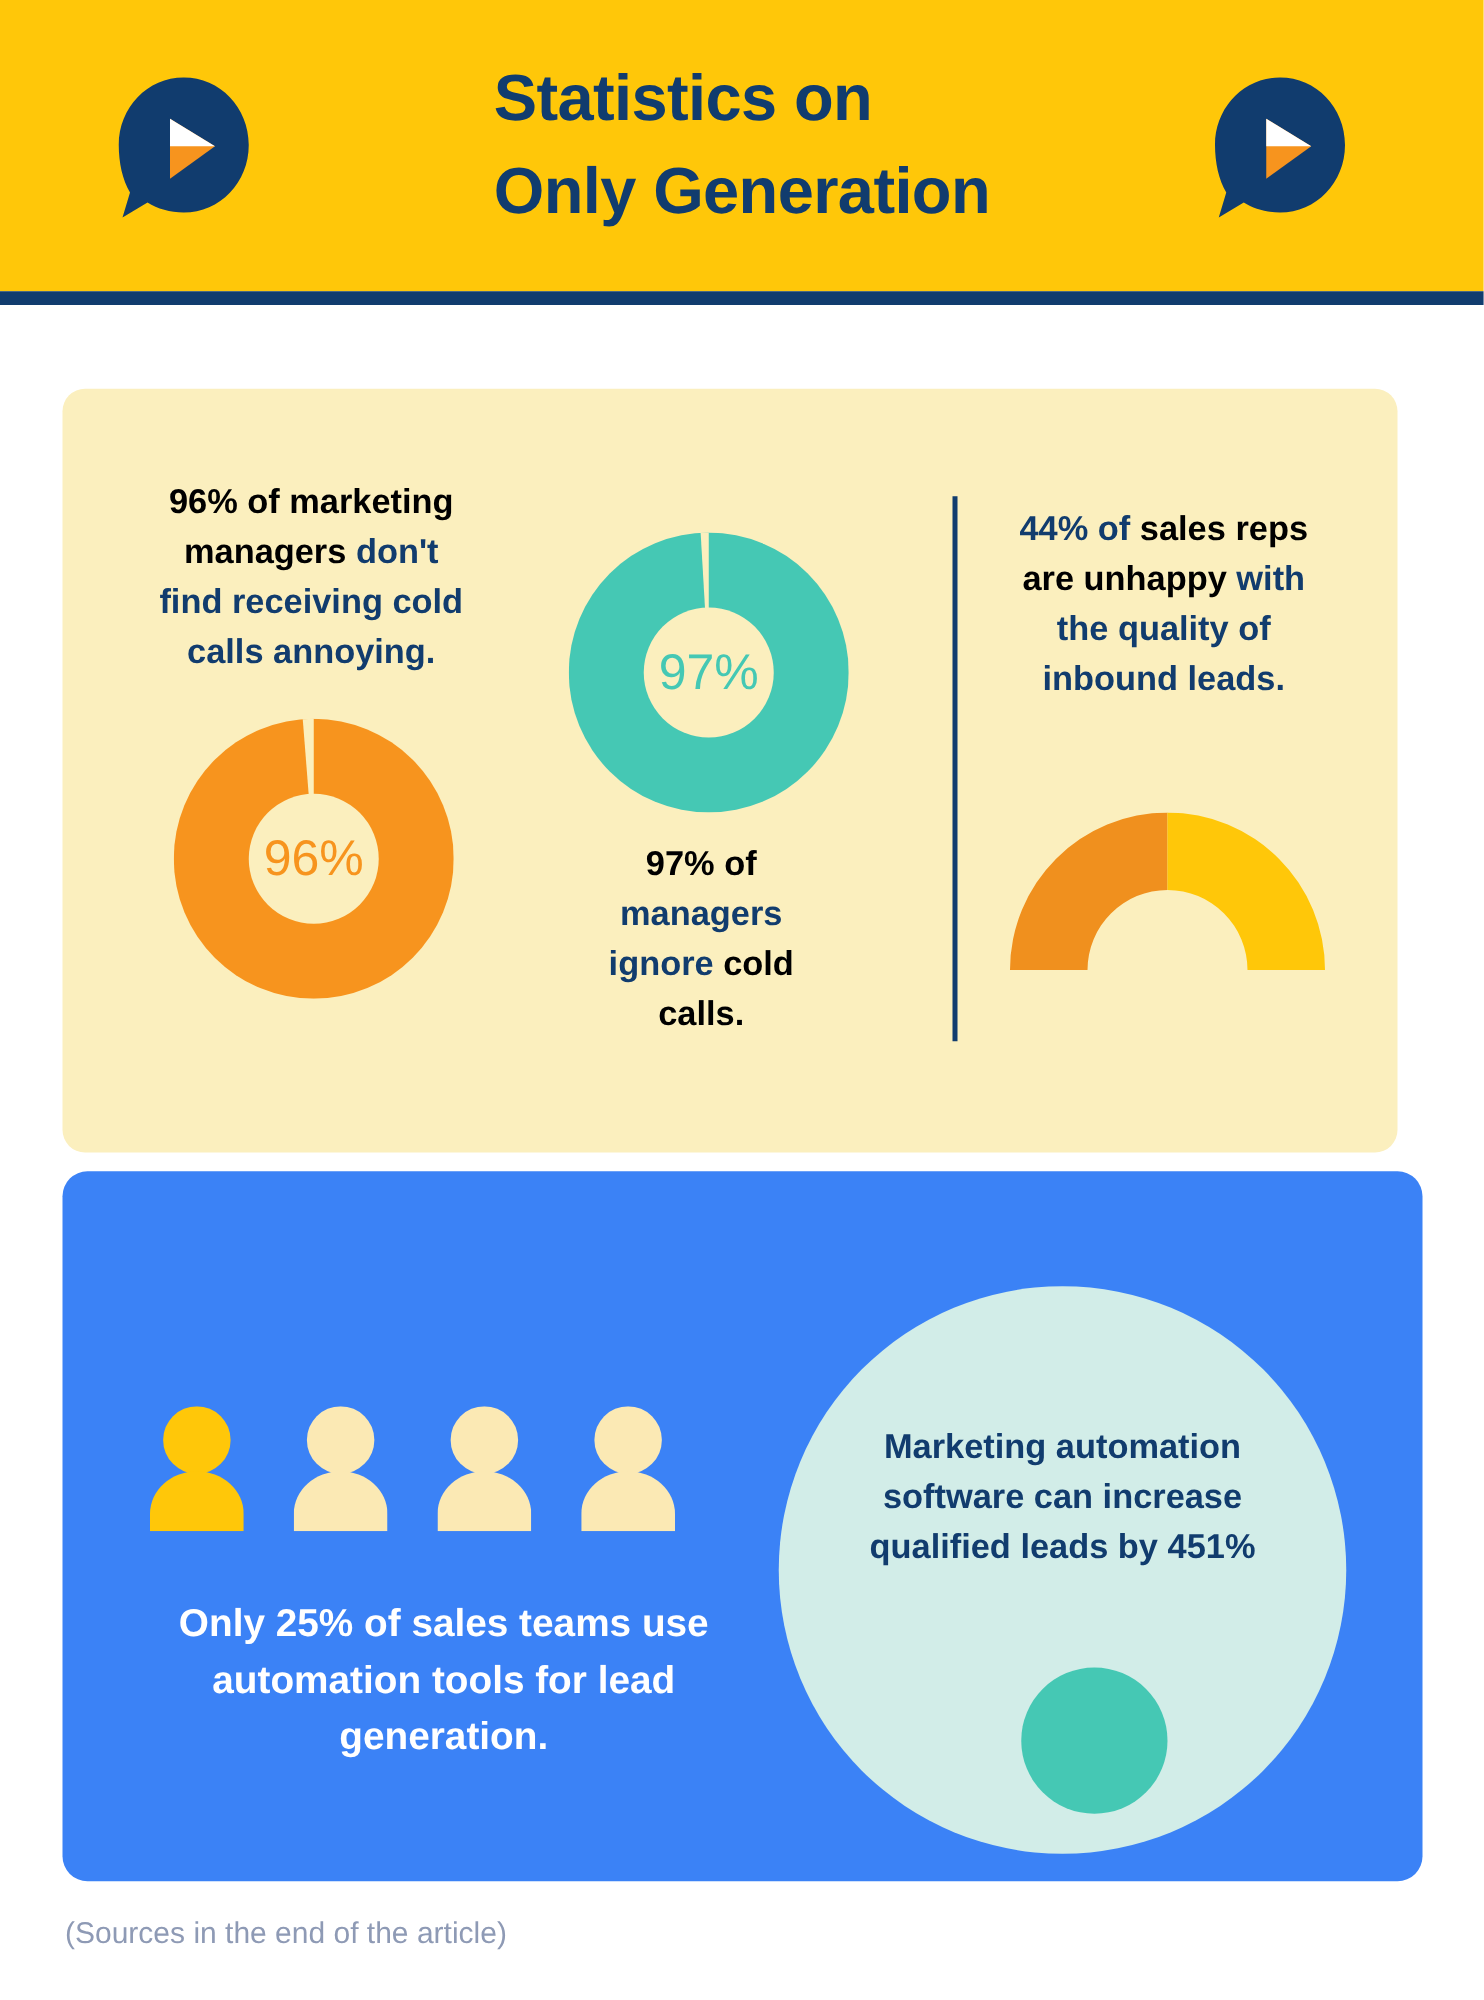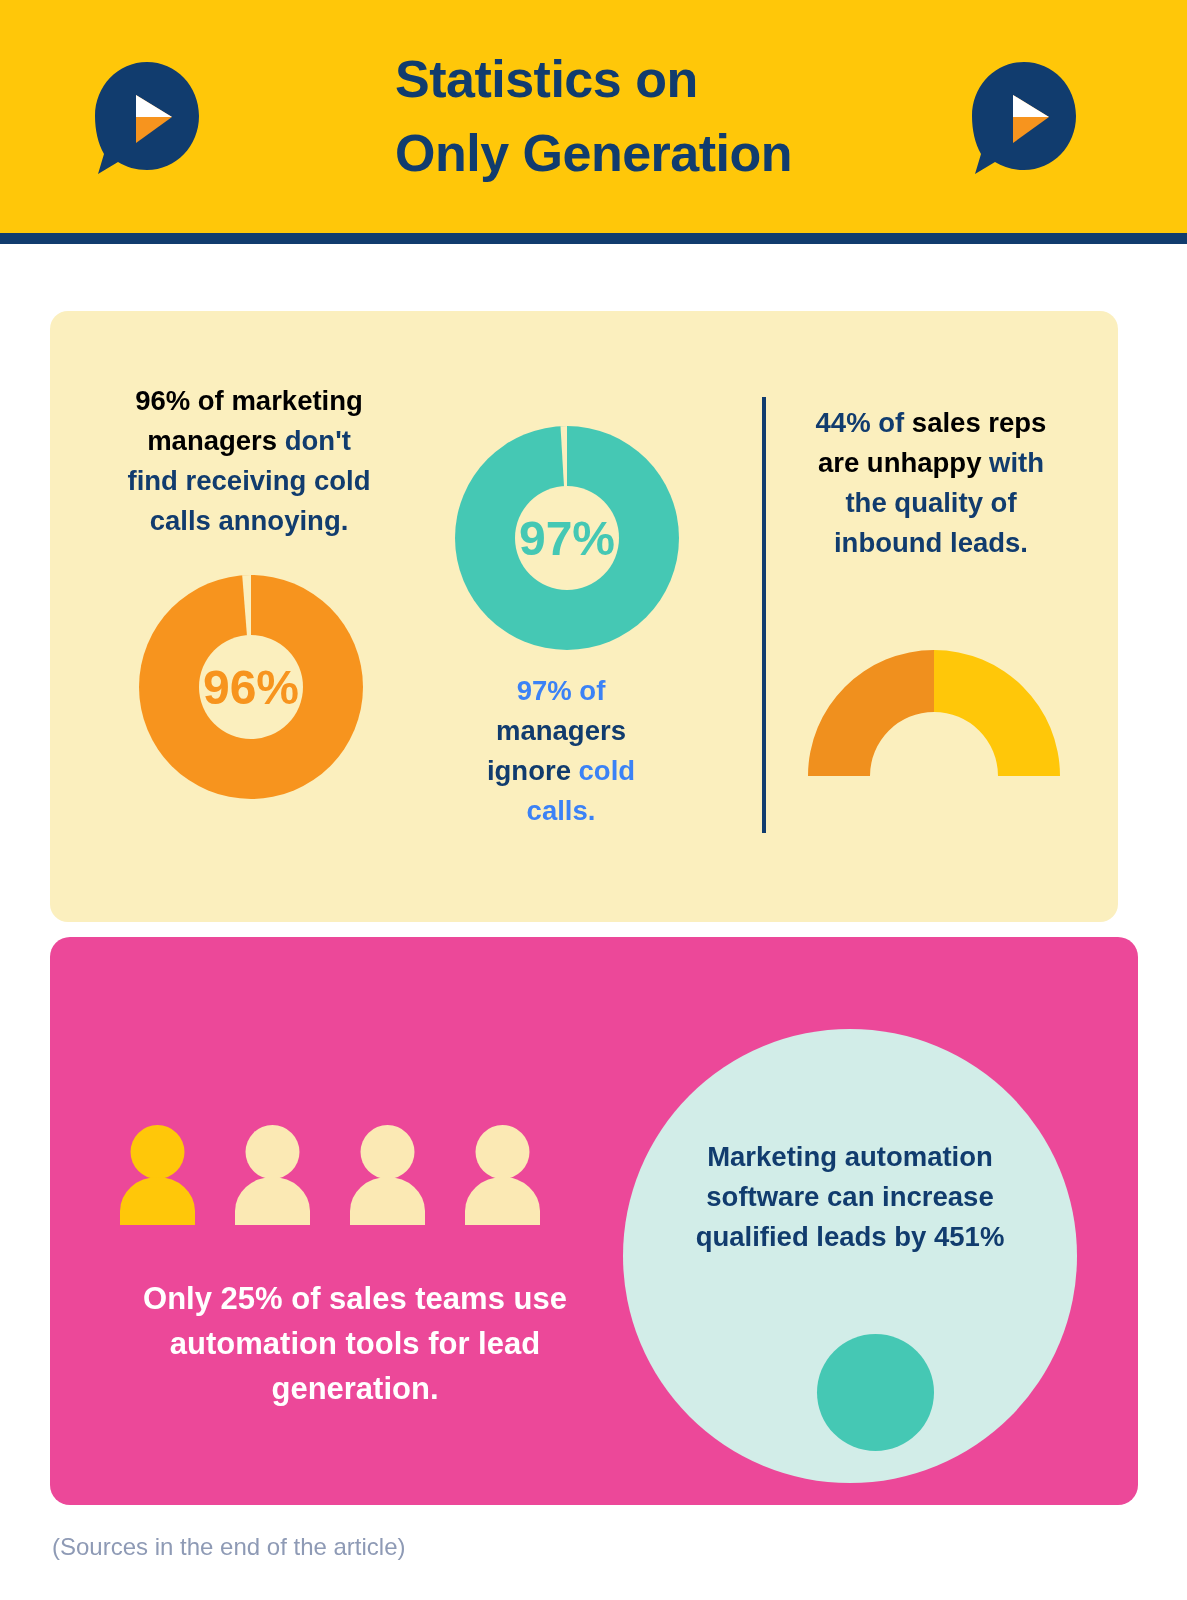--- a/index.html
+++ b/index.html
@@ -47,42 +47,42 @@
     text-align:center;
     font-size:27.5px;
     line-height:1.45;
     font-weight:bold;
     color:#113C6E;
   }
   #text-96{left:120px;top:381px;width:258px;}
   #text-97{left:455px;top:671px;width:212px;}
   #text-44{left:800px;top:403px;width:262px;}
   .hl-orange{color:#000000;}
-  .hl-teal{color:#3b82f6;}
+  .hl-teal{color:#000000;}
 
   
   .donut{position:absolute;border-radius:50%;}
   #donut-97{left:455px;top:426px;width:224px;height:224px;}
   #donut-96{left:139px;top:575px;width:224px;height:224px;text-align:right;}
   .donut svg{display:block;}
   .donut-label{
     position:absolute;left:0;top:0;width:100%;height:100%;
     display:flex;align-items:center;justify-content:center;
-    font-size:48px;font-weight:bold;
+    font-size:40px;font-weight:normal;
   }
   #label-97{color:#45C8B4;}
   #label-96{color:#F7941E;}
 
   
   #gauge{position:absolute;left:808px;top:650px;width:252px;height:133px;}
 
   
   #navy-panel{
     position:absolute;left:50px;top:937px;width:1088px;height:568px;
-    background:#ec4899;border-radius:20px;overflow:hidden;
+    background:#3b82f6;border-radius:20px;overflow:hidden;
   }
   #mint-circle{
     position:absolute;left:573px;top:92px;width:454px;height:454px;
     background:#D2EDE8;border-radius:50%;
   }
   #teal-circle{
     position:absolute;left:767px;top:397px;width:117px;height:117px;
     background:#45C8B4;border-radius:50%;
   }
   #circle-text{

